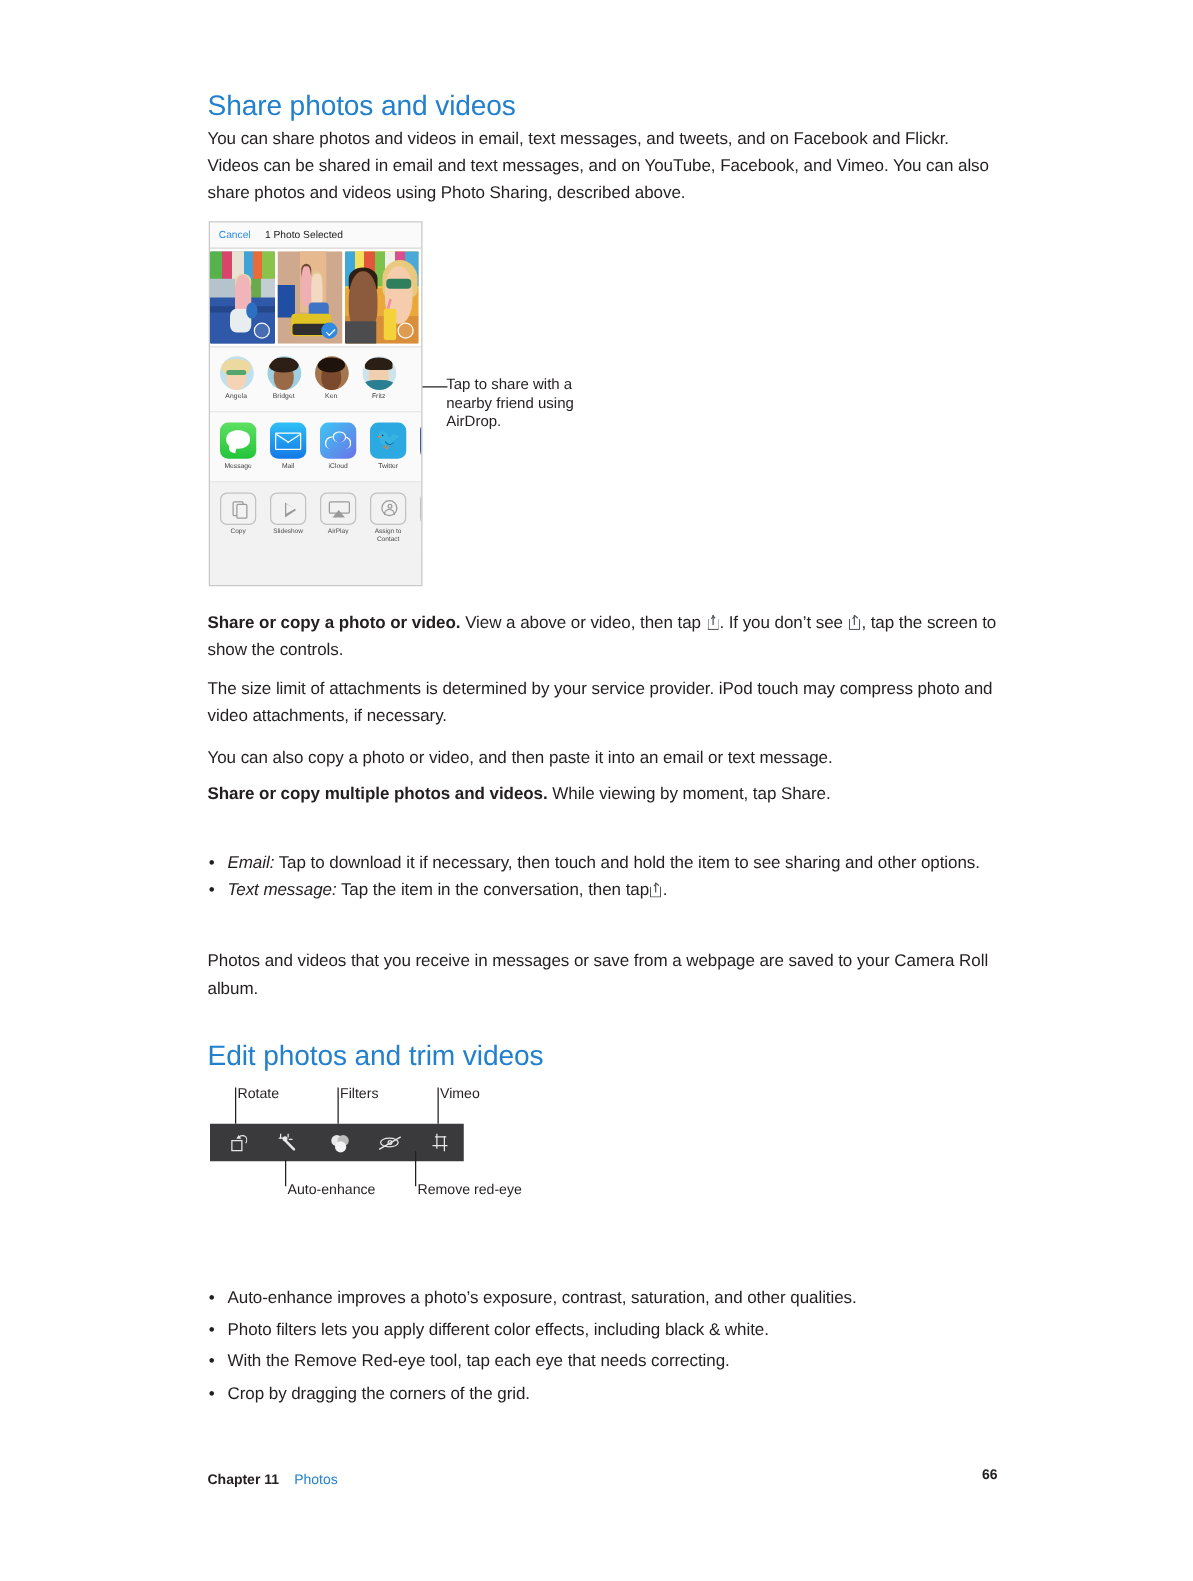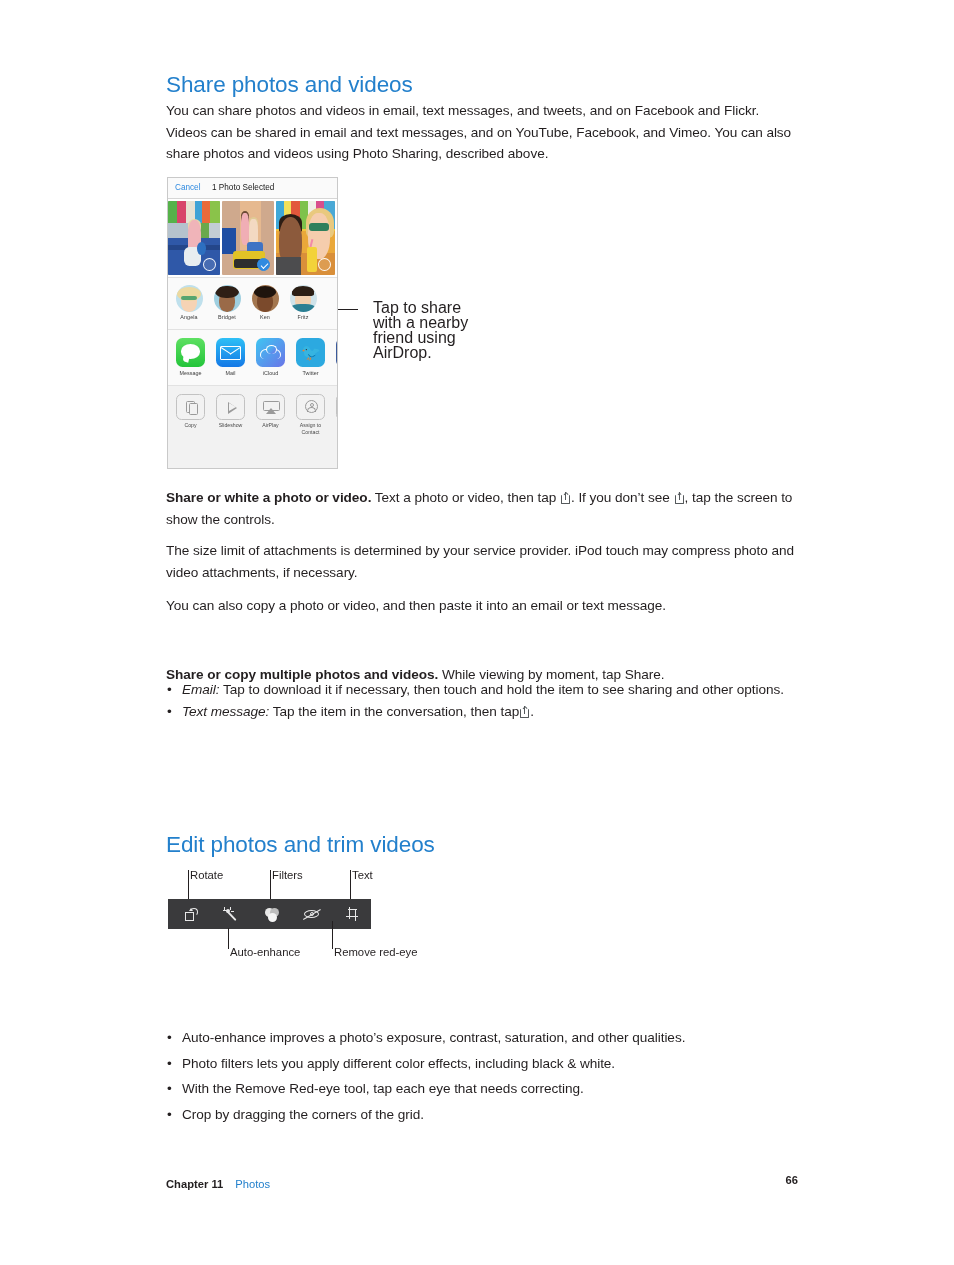--- a/index.html
+++ b/index.html
@@ -298,22 +298,22 @@
   .gl-person .c { position:absolute; left:8px; top:5px; width:13px; height:13px; border:1px solid #9a9a9a; border-radius:50%;}
   .gl-person .hd { position:absolute; left:12.5px; top:8px; width:4px; height:4px; border:1px solid #9a9a9a; border-radius:50%;}
   .gl-person .bd { position:absolute; left:10px; top:12px; width:9px; height:5px; border:1px solid #9a9a9a; border-bottom:none; border-radius:5px 5px 0 0;}
 
   
   .callout-line {
     position: absolute; left: 338px; top: 309px;
     width: 20px; height: 1px; background: #231f20;
   }
   .callout-text {
-    position: absolute; left: 373px; top: 300px;
-    font-size: 16px; line-height: 15px; color: #231f20;
+    position: absolute; left: 357px; top: 300px;
+    font-size: 12px; line-height: 15px; color: #231f20;
     width: 120px;
   }
 
   
   .edit-diagram { position: absolute; left: 166px; top: 866px; width: 310px; height: 100px; }
   .edit-bar {
     position: absolute; left: 2px; top: 33px;
     width: 203px; height: 30px;
     background: #3a3a3c;
   }
@@ -538,59 +538,60 @@
       <div class="act">
         <div class="box"></div>
       </div>
     </div>
   </div>
 
   <div class="callout-line"></div>
   <div class="callout-text">Tap to share with a nearby friend using AirDrop.</div>
 
   <p class="body" style="position:absolute; left:166px; top:487px; width:632px;">
-    <span class="bold">Share or white a photo or video.</span><span> </span><span>Text a photo or video, then tap</span>
+    <span class="bold">Share or copy a photo or video.</span><span> </span><span>View a above or video, then tap</span>
     <span class="share-glyph"><span class="box"></span><span class="mask"></span><span class="stem"></span><span class="ar1"></span><span class="ar2"></span></span><span>. If you don’t see</span>
     <span class="share-glyph"><span class="box"></span><span class="mask"></span><span class="stem"></span><span class="ar1"></span><span class="ar2"></span></span><span>, tap the screen to show the controls.</span>
   </p>
 
   <p class="body" style="position:absolute; left:166px; top:595px; width:632px;">You can also copy a photo or video, and then paste it into an email or text message.</p>
 
   <p class="body" style="position:absolute; left:166px; top:540px; width:632px;">The size limit of attachments is determined by your service provider. iPod touch may compress photo and video attachments, if necessary.</p>
 
-  <p class="body" style="position:absolute; left:166px; top:624px; width:632px;margin-top:40px;">
+  <p class="body" style="position:absolute; left:166px; top:624px; width:632px;">
     <span class="bold">Share or copy multiple photos and videos.</span><span> </span><span>While viewing by moment, tap Share.</span>
   </p>
 
 
   <ul class="bullets" style="position:absolute; left:166px; top:679px; width:632px;">
     <li>
       <span class="dot">•</span>
       <span class="ital">Email:</span>
       <span>Tap to download it if necessary, then touch and hold the item to see sharing and other options.</span>
     </li>
     <li>
       <span class="dot">•</span>
       <span class="ital">Text message:</span>
       <span>Tap the item in the conversation, then tap</span><span class="share-glyph"><span class="box"></span><span class="mask"></span><span class="stem"></span><span class="ar1"></span><span class="ar2"></span></span><span>.</span>
     </li>
   </ul>
 
+  <p class="body" style="position:absolute; left:166px; top:758px; width:632px;">Photos and videos that you receive in messages or save from a webpage are saved to your Camera Roll album.</p>
 
   <h1 class="sec-head" id="head-edit">Edit photos and trim videos</h1>
 
   <div class="edit-diagram">
 
     <div class="clabel" style="left:24px; top:3px;">Rotate</div>
     <div class="lead" style="left:22px; top:4px; height:29px;"></div>
 
     <div class="clabel" style="left:106px; top:3px;">Filters</div>
     <div class="lead" style="left:104px; top:4px; height:29px;"></div>
 
-    <div class="clabel" style="left:186px; top:3px;">Text</div>
+    <div class="clabel" style="left:186px; top:3px;">Vimeo</div>
     <div class="lead" style="left:184px; top:4px; height:29px;"></div>
 
     <div class="edit-bar">
       <div class="tool t1">
         <div class="ico-rotate">
           <span class="sq"></span>
             <span class="arc"></span>
             <span class="tip"></span>
         </div>
       </div>

